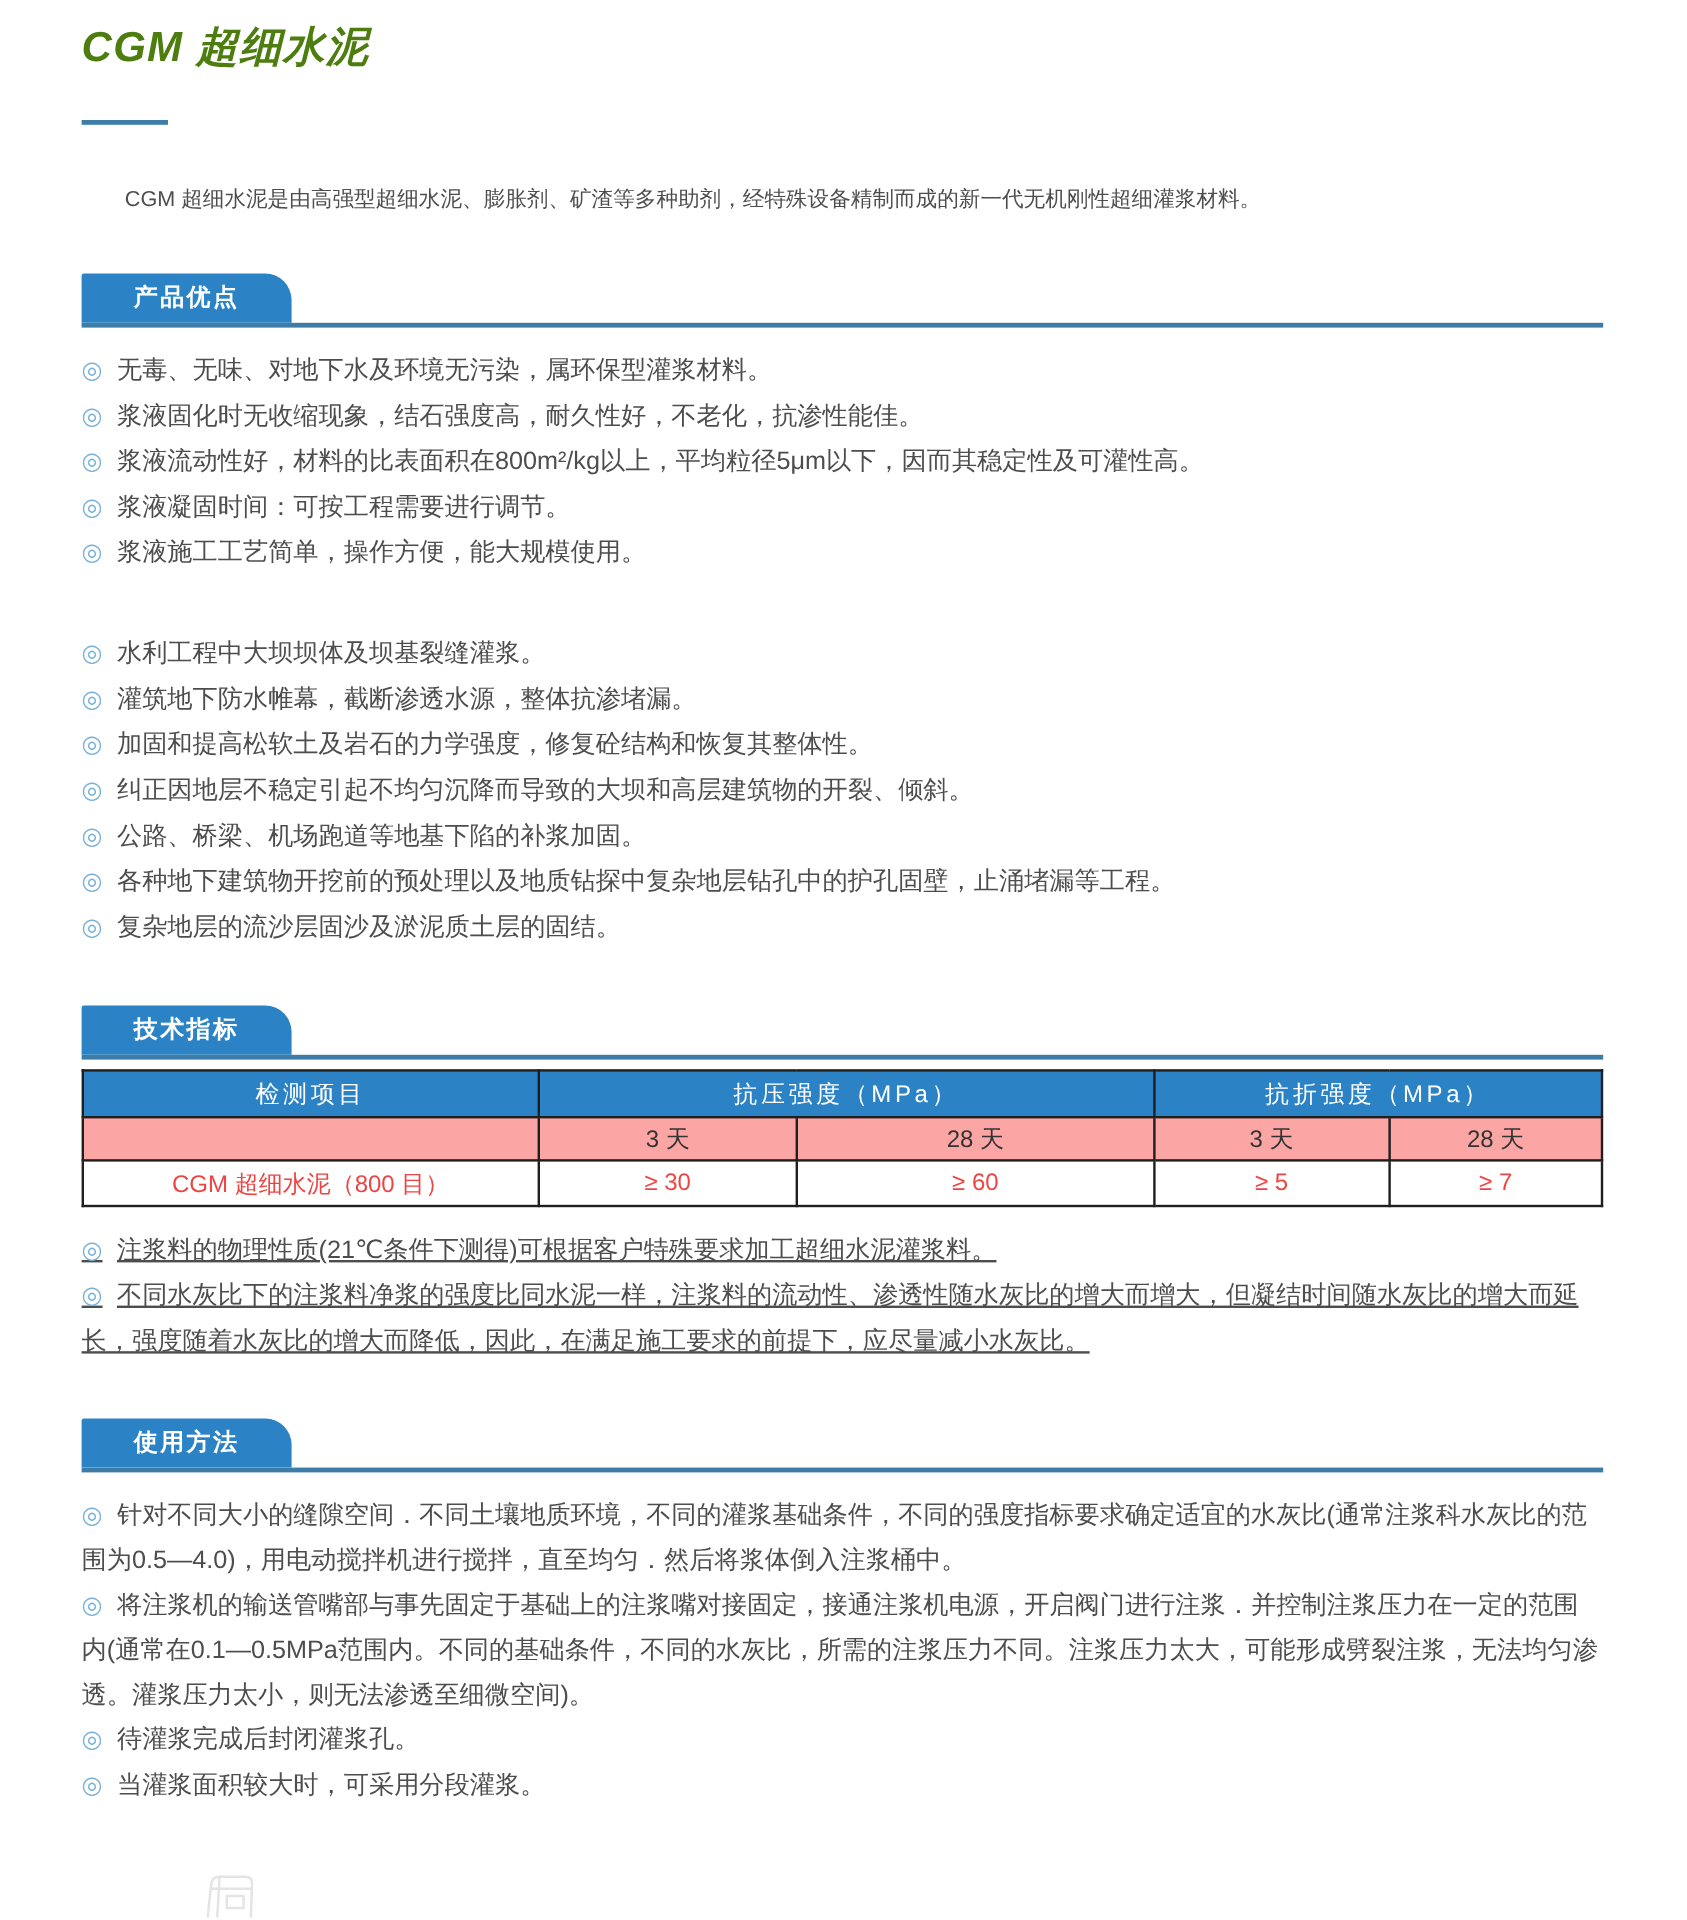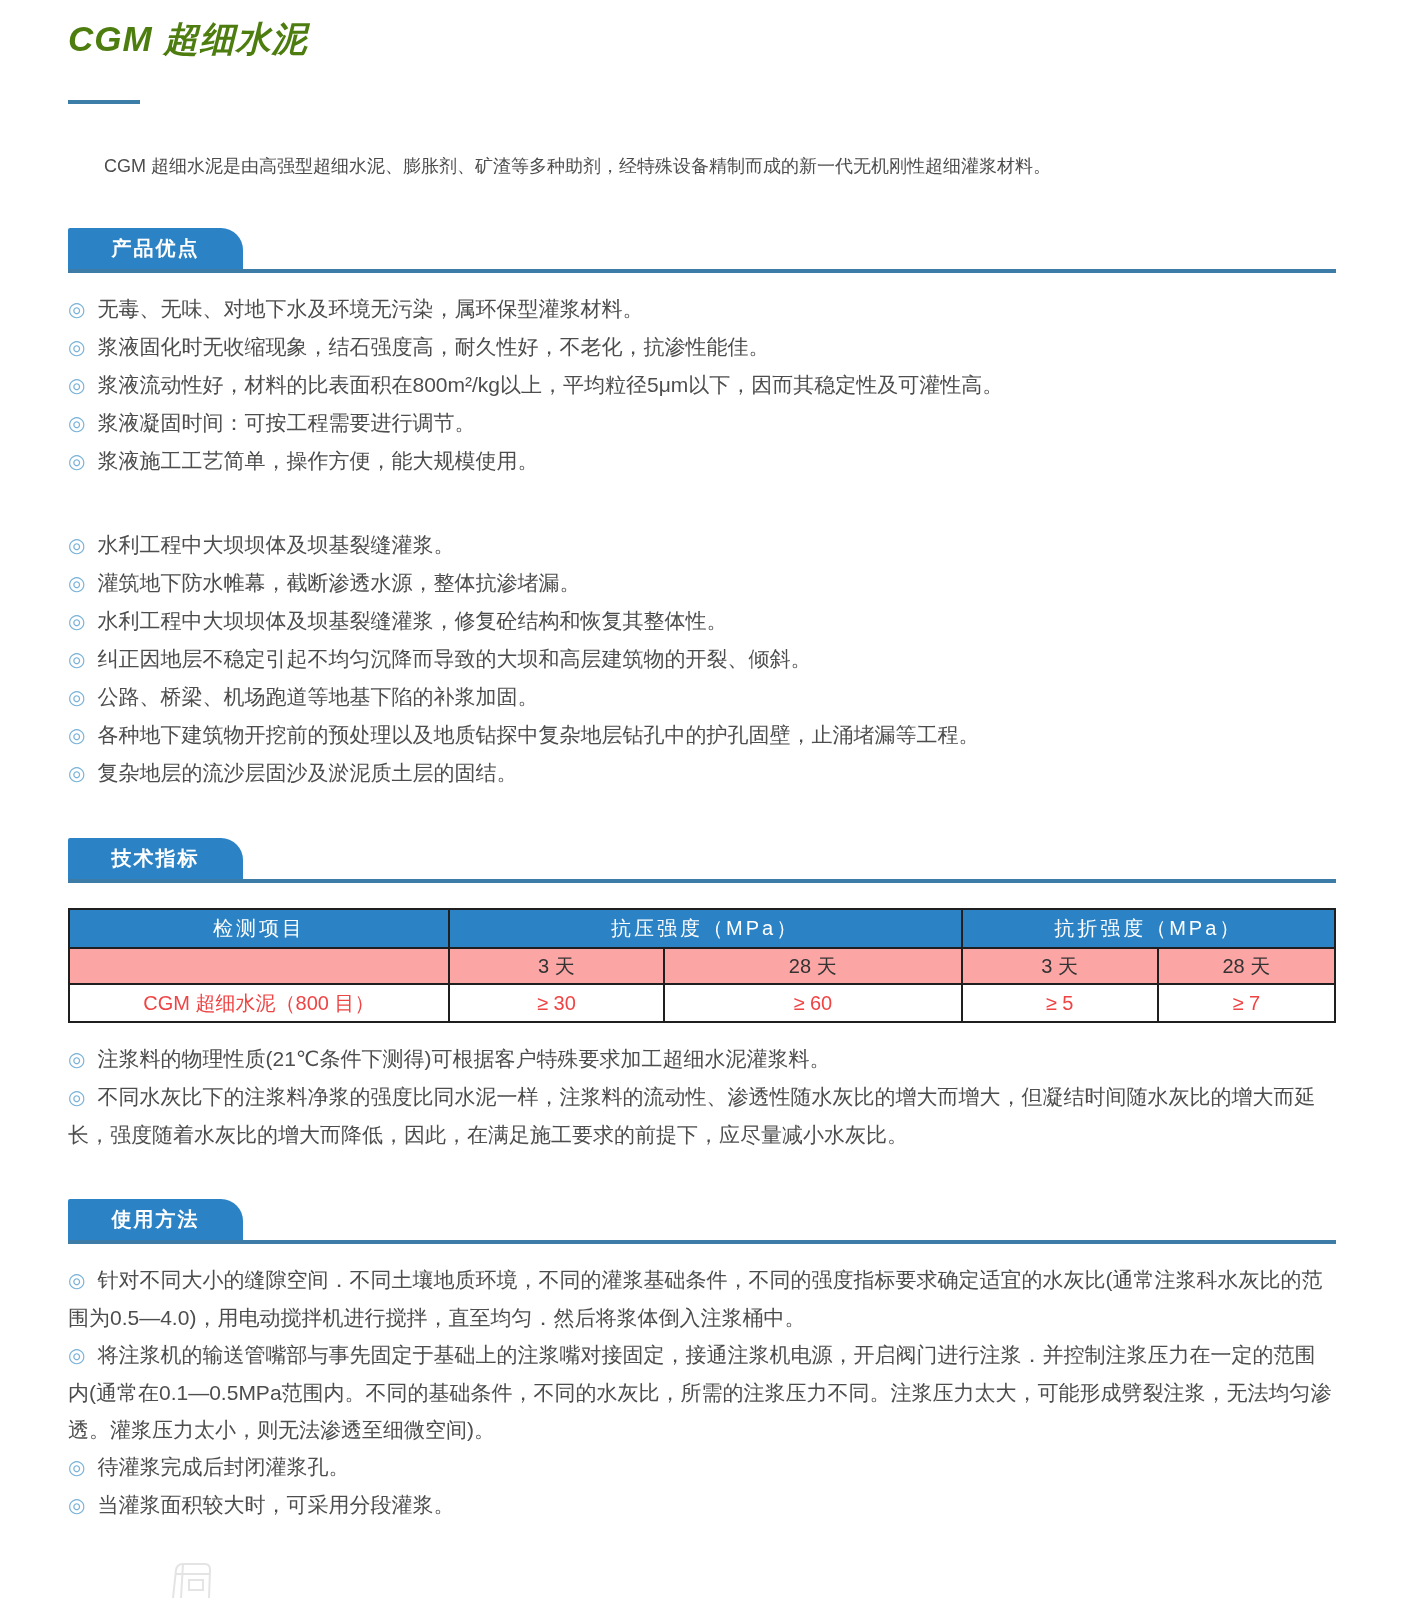--- a/index.html
+++ b/index.html
@@ -70,21 +70,21 @@
   }
   .dot {
     color: #79b2d8;
     font-size: 20px;
     margin-right: 12px;
   }
   
   table.spec-table {
     width: 100%;
     border-collapse: collapse;
-    margin-top: 25px;
+    margin-top: 8px;
     table-layout: fixed;
   }
   table.spec-table th, table.spec-table td {
     border: 2px solid #1f1f1f;
     text-align: center;
     font-size: 20px;
     padding: 0;
   }
   tr.head-row th {
     background: #2b83c5;
@@ -96,21 +96,21 @@
   tr.sub-row td {
     background: #fca5a5;
     color: #333333;
     height: 34px;
   }
   tr.data-row td {
     background: #ffffff;
     color: #ef4444;
     height: 36px;
   }
-  .spec-notes { margin-top: 21px; }
+  .spec-notes { margin-top: 21px; text-decoration: underline; }
   
   .bag-sketch {
     position: absolute;
     left: 143px; top: 1560px;
   }
 </style>
 </head>
 <body>
 
 <div class="content">
@@ -130,21 +130,21 @@
         <li><span class="dot">◎</span><span>浆液流动性好，材料的比表面积在800m²/kg以上，平均粒径5μm以下，因而其稳定性及可灌性高。</span></li>
         <li><span class="dot">◎</span><span>浆液凝固时间：可按工程需要进行调节。</span></li>
         <li><span class="dot">◎</span><span>浆液施工工艺简单，操作方便，能大规模使用。</span></li>
       </ul>
   </div>
 
   <div class="section">
     <ul class="bullets">
         <li><span class="dot">◎</span><span>水利工程中大坝坝体及坝基裂缝灌浆。</span></li>
         <li><span class="dot">◎</span><span>灌筑地下防水帷幕，截断渗透水源，整体抗渗堵漏。</span></li>
-        <li><span class="dot">◎</span><span>水利工程中大坝坝体及坝基裂缝灌浆，修复砼结构和恢复其整体性。</span></li>
+        <li><span class="dot">◎</span><span>加固和提高松软土及岩石的力学强度，修复砼结构和恢复其整体性。</span></li>
         <li><span class="dot">◎</span><span>纠正因地层不稳定引起不均匀沉降而导致的大坝和高层建筑物的开裂、倾斜。</span></li>
         <li><span class="dot">◎</span><span>公路、桥梁、机场跑道等地基下陷的补浆加固。</span></li>
         <li><span class="dot">◎</span><span>各种地下建筑物开挖前的预处理以及地质钻探中复杂地层钻孔中的护孔固壁，止涌堵漏等工程。</span></li>
         <li><span class="dot">◎</span><span>复杂地层的流沙层固沙及淤泥质土层的固结。</span></li>
       </ul>
   </div>
 
   <div class="section">
     <div class="section-head">
       <span class="section-tab">技术指标</span>

